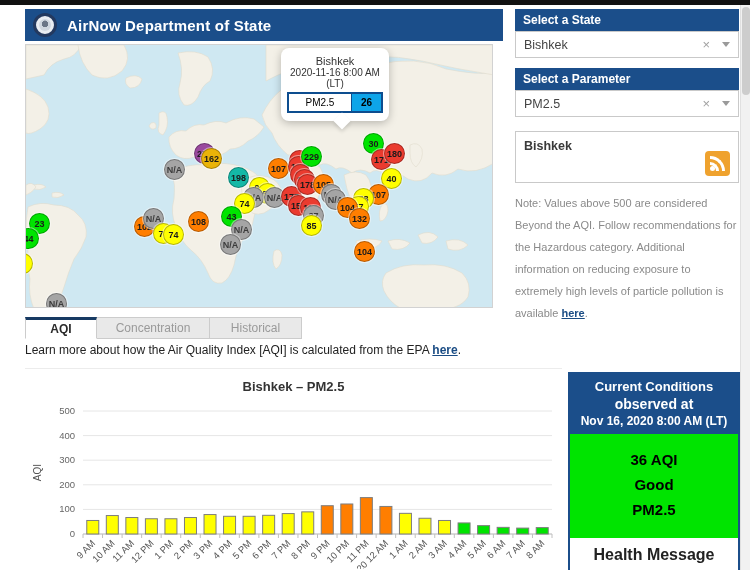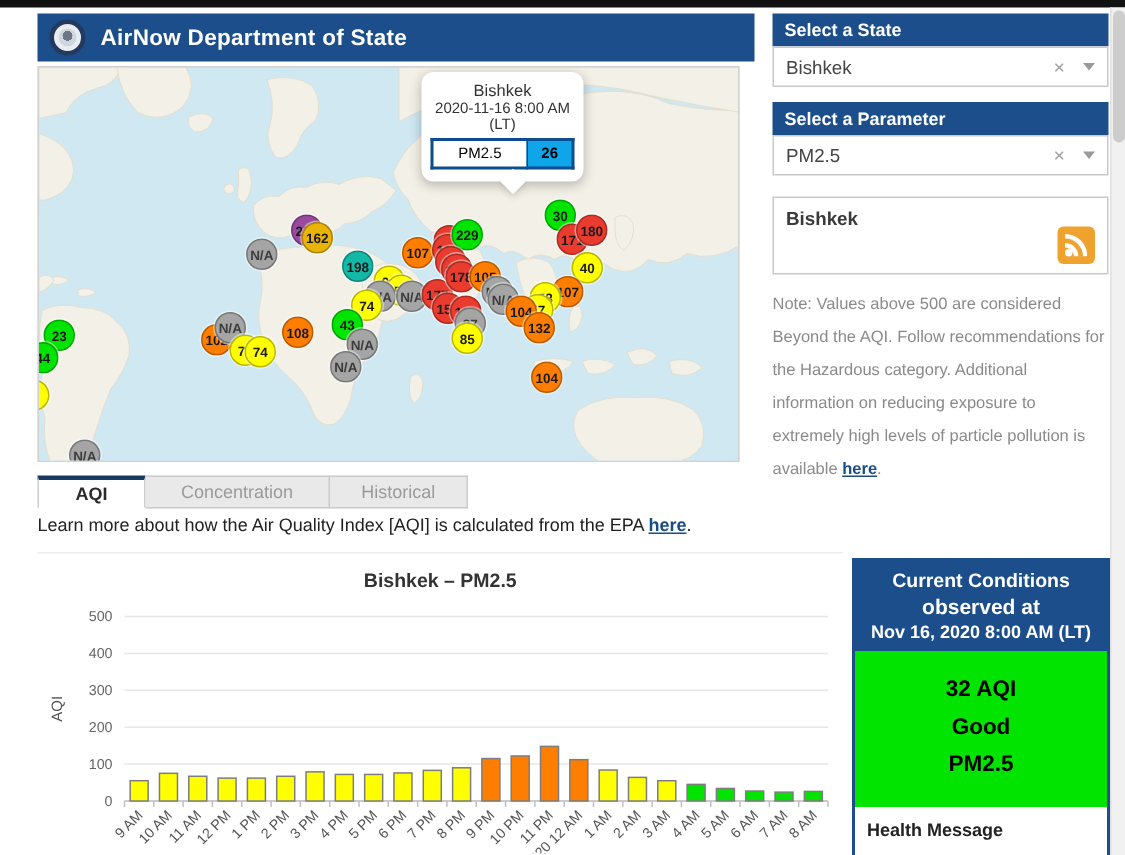--- a/index.html
+++ b/index.html
@@ -43,21 +43,21 @@
 
   
   .cc { position:absolute; left:568px; top:372px; width:172px; border:2px solid #1b4e8a; background:#fff; }
   .cc-head { background:#1b4e8a; color:#fff; text-align:center; padding:5px 4px 6px; }
   .cc-head .t1 { font-size:13px; font-weight:bold; }
   .cc-head .t2 { font-size:14px; font-weight:bold; margin-top:2px; }
   .cc-head .t3 { font-size:12px; font-weight:bold; margin-top:2px; }
   .cc-aqi { text-align:center; padding:14px 4px 16px; }
   .cc-aqi div { font-size:15px; font-weight:bold; color:#000; line-height:1.65; }
   .cc-health { padding:8px 8px 10px; }
-  .cc-health .ht { font-size:12px; font-weight:bold; color:#222; margin-bottom:6px; }
+  .cc-health .ht { text-align:center; font-size:16px; font-weight:bold; color:#222; margin-bottom:6px; }
   .cc-health .hb { font-size:11px; color:#666; line-height:1.75; }
 
   
   .panel-head { position:absolute; left:515px; width:224px; height:22px; background:#1b4e8a; color:#fff; font-size:12px; font-weight:bold; display:flex; align-items:center; padding-left:8px; }
   .selectbox { position:absolute; left:515px; width:224px; height:27px; background:#fff; border:1px solid #c9c9c9; display:flex; align-items:center; padding:0 8px; font-size:12.5px; color:#444; cursor:pointer; }
   .selectbox .val { flex:1; }
   .selectbox .x { color:#a0a0a0; font-size:13px; margin-right:12px; cursor:pointer; }
   .selectbox .caret { width:0; height:0; border-left:4px solid transparent; border-right:4px solid transparent; border-top:5px solid #9a9a9a; cursor:pointer; }
   .feedbox { position:absolute; left:515px; top:131px; width:224px; height:52px; border:1px solid #c9c9c9; background:#fff; padding:7px 8px; }
   .feedbox .fb-label { font-size:12.5px; font-weight:bold; color:#3a3a3a; }
@@ -177,21 +177,21 @@
           <td id="popup-aqi-cell" style="font-weight: bold; background: #0ea5e9;">26</td>
         </tr>
       </tbody>
         </table>
       <div class="tail"></div>
     </div>
   </div>
 
   <div class="tabs">
     <div class="tab active" style="width:72px;">AQI</div>
-    <div class="tab" style="width:123px;">Concentration</div>
+    <div class="tab" style="width:113px;">Concentration</div>
     <div class="tab" style="width:92px;">Historical</div>
   </div>
 
   <div class="learn"><span>Learn more about how the Air Quality Index [AQI] is calculated from the EPA </span><a class="lnk">here</a><span>.</span></div>
 
   <div class="chartbox">
     <div class="chart-title">Bishkek – PM2.5</div>
     <svg id="chart-svg" width="537" height="200">
         <line x1="58" x2="527" y1="165" y2="165" stroke="#e6e6e6" stroke-width="1"></line>
         <text x="50" y="168" text-anchor="end" font-size="9.5" fill="#666">0</text>
@@ -283,21 +283,21 @@
       </svg>
   </div>
 
   <div class="cc">
     <div class="cc-head">
       <div class="t1">Current Conditions</div>
       <div class="t2">observed at</div>
       <div class="t3">Nov 16, 2020 8:00 AM (LT)</div>
     </div>
     <div class="cc-aqi" id="cc-aqi-box" style="background: rgb(0, 228, 0);">
-      <div>32 AQI</div>
+      <div>36 AQI</div>
       <div>Good</div>
       <div>PM2.5</div>
     </div>
     <div class="cc-health">
       <div class="ht">Health Message</div>
       <div class="hb">The AQI value for your community is between 0 and 50. Air quality is satisfactory and poses little or no health risk.</div>
     </div>
   </div>
 
   <div class="panel-head" style="top:9px;">Select a State</div>

